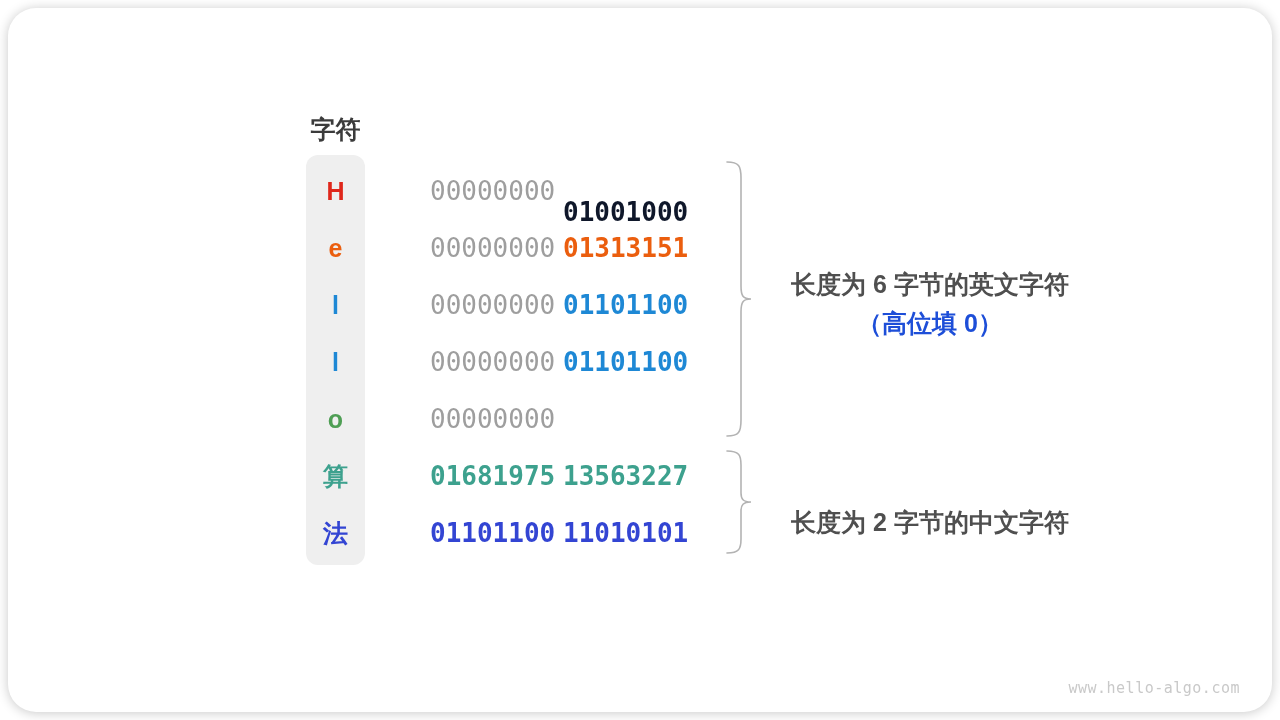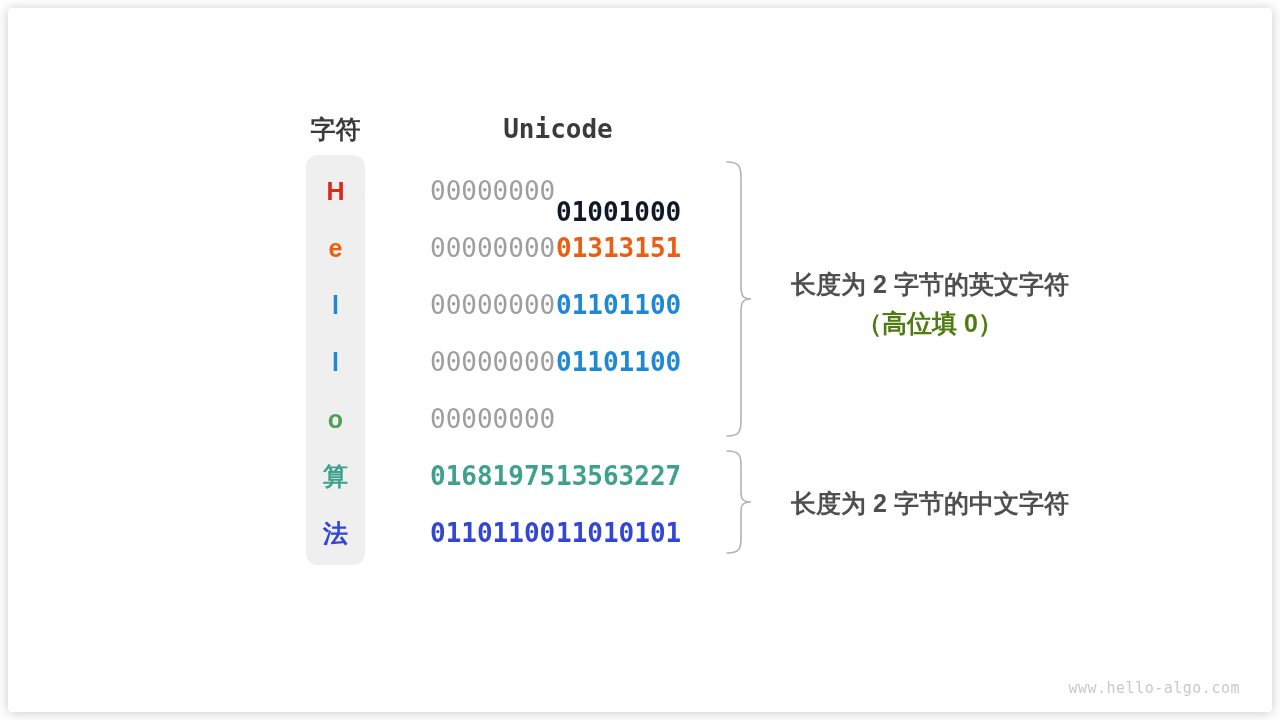--- a/index.html
+++ b/index.html
@@ -9,21 +9,21 @@
     height: 720px;
     background: #ffffff;
     font-family: "Liberation Sans", sans-serif;
     overflow: hidden;
   }
   .card {
     position: absolute;
     left: 8px; top: 8px;
     width: 1264px; height: 704px;
     background: #ffffff;
-    border-radius: 4px;
+    border-radius: 28px;
     box-shadow: 0 1px 12px rgba(0,0,0,0.22);
   }
   .mono { font-family: "DejaVu Sans Mono", monospace; }
 
   .col-header {
     position: absolute;
     top: 107px;
     font-size: 25px;
     font-weight: 700;
     color: #3b3b3b;
@@ -51,20 +51,21 @@
     left: 298px; width: 59px;
     top: 0; height: 56px;
     display: flex; align-items: center; justify-content: center;
     font-size: 25px;
     font-weight: 700;
   }
   .bytes {
     position: absolute;
     left: 422px; top: 0; height: 56px;
     display: flex; align-items: center;
+    gap: 7px;
   }
   .byte {
     display: inline-block;
     width: 126px;
     font-family: "DejaVu Sans Mono", monospace;
     font-size: 26px;
     font-weight: 700;
     letter-spacing: 0;
     white-space: pre;
   }
@@ -88,41 +89,40 @@
     position: absolute;
     left: 742px;
     width: 360px;
     text-align: center;
     font-size: 25px;
     line-height: 39px;
     font-weight: 700;
     color: #4f4f4f;
   }
   .annotation.a1 { top: 257px; }
-  .annotation.a2 { top: 476px; }
-  .annotation .sub { color: #4d7c0f; }
+  .annotation.a2 { top: 495px; }
+  .annotation .sub { color: #1d4ed8; }
 
   .watermark {
     position: absolute;
     right: 32px; bottom: 15px;
     font-family: "DejaVu Sans Mono", monospace;
     font-size: 15px;
     color: #c9c9c9;
     letter-spacing: 0.5px;
     margin-top: 30px;
   }
 </style>
 </head>
 <body>
 
 <div class="card">
 
   <div class="col-header char-hd">字符</div>
 
-  <div class="col-header unicode-hd mono">Unicode</div>
 
   <div class="char-col-bg"></div>
 
   <div id="rows">
       <div class="row" style="top: 155px;">
         <div class="char-cell" style="color: rgb(223, 39, 27);">H</div>
         <div class="bytes">
           <span class="byte muted" style="color: rgb(158, 158, 158);">00000000</span>
           <span class="byte" style="color: #0f172a; margin-top: 42px;">01001000</span>
         </div>
@@ -172,21 +172,21 @@
 
   <svg class="brace b1" viewBox="0 0 28 278" preserveAspectRatio="none">
     <path d="M3,2 C15,2 17,6 17,18 L17,126 C17,136 19,139 27,139 C19,139 17,142 17,152 L17,260 C17,272 15,276 3,276"></path>
   </svg>
 
   <svg class="brace b2" viewBox="0 0 28 106" preserveAspectRatio="none">
     <path d="M3,2 C15,2 17,6 17,16 L17,44 C17,50 19,53 27,53 C19,53 17,56 17,62 L17,90 C17,100 15,104 3,104"></path>
   </svg>
 
   <div class="annotation a1">
-    <div>长度为 2 字节的英文字符</div>
+    <div>长度为 6 字节的英文字符</div>
     <div class="sub">（高位填 0）</div>
   </div>
 
   <div class="annotation a2">
     <div>长度为 2 字节的中文字符</div>
   </div>
 
   <div class="watermark mono">www.hello-algo.com</div>
 
 </div>

